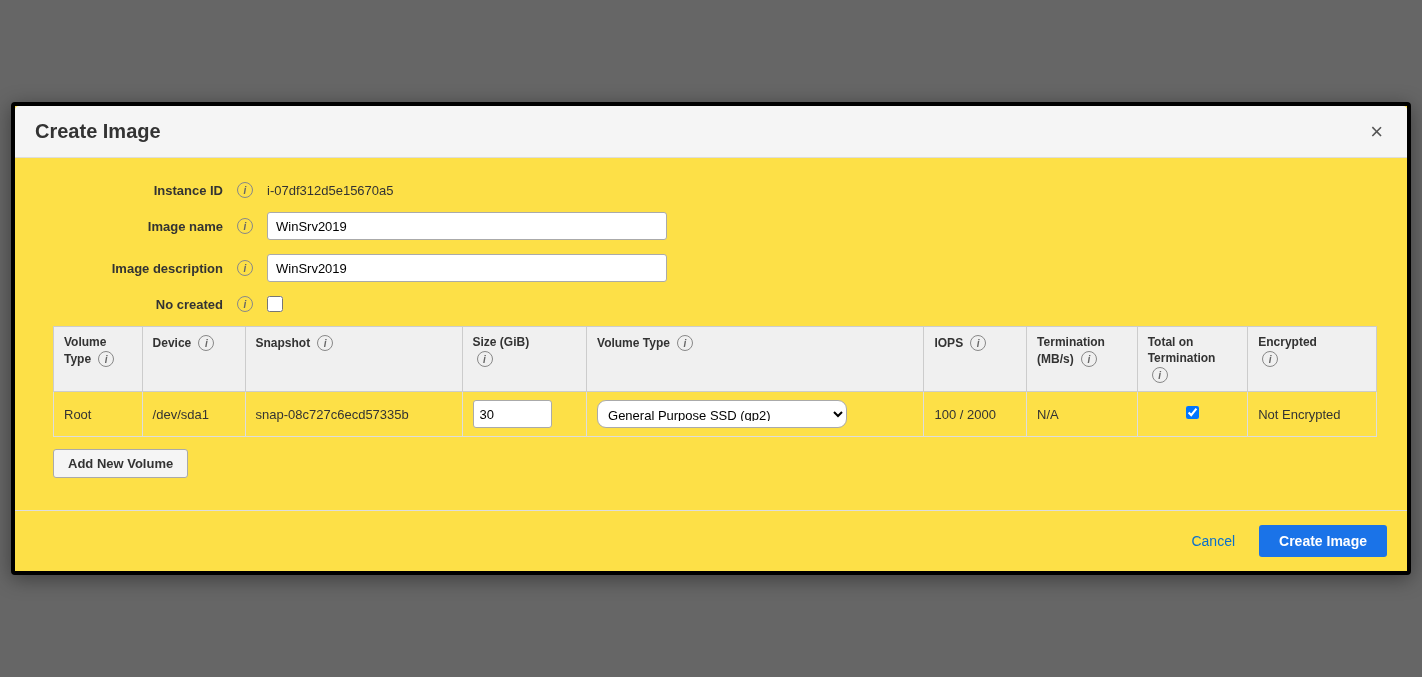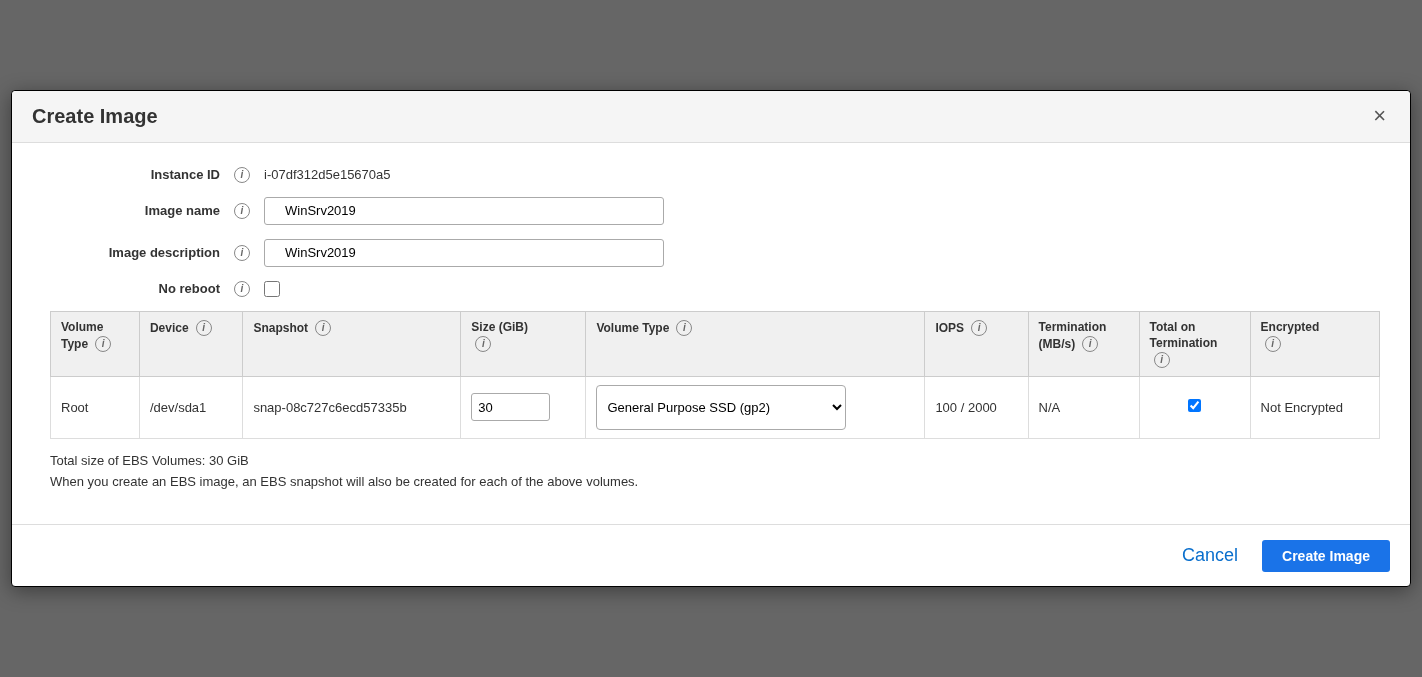--- a/index.html
+++ b/index.html
@@ -6,22 +6,22 @@
     body {
       font-family: Arial, Helvetica, sans-serif;
       font-size: 13px;
       background: #666;
       display: flex;
       align-items: center;
       justify-content: center;
       min-height: 100vh;
     }
     .dialog {
-      background: #ffffff;
-      border: 1px solid #000000;
+      background: #fde047;
+      border: 4px solid #000000;
       border-radius: 4px;
       width: 1400px;
       box-shadow: 0 4px 20px rgba(0,0,0,0.4);
     }
     .dialog-header {
       background: #f5f5f5;
       border-bottom: 1px solid #ddd;
       padding: 14px 20px;
       display: flex;
       justify-content: space-between;
@@ -78,21 +78,21 @@
     .static-value {
       margin-left: 14px;
       color: #333;
     }
     .text-input {
       margin-left: 14px;
       width: 400px;
       height: 28px;
       border: 1px solid #aaa;
       border-radius: 3px;
-      padding: 4px 20px;
+      padding: 4px 8px;
       font-size: 13px;
     }
     .checkbox-input {
       margin-left: 14px;
       width: 16px;
       height: 16px;
     }
     .section-title {
       font-size: 15px;
       font-weight: bold;
@@ -127,23 +127,23 @@
       flex-direction: column;
       gap: 2px;
     }
     .th-label-row {
       display: flex;
       align-items: center;
       gap: 3px;
     }
     .volume-type-select {
       width: 250px;
-      height: 45px;
+      height: 28px;
       border: 1px solid #aaa;
-      border-radius: 4px;
+      border-radius: 9px;
       padding: 6px 6px;
       font-size: 13px;
       background: #fff;
     }
     .size-input {
       width: 79px;
       height: 28px;
       border: 1px solid #aaa;
       border-radius: 3px;
       padding: 4px 6px;
@@ -171,21 +171,21 @@
       padding: 14px 20px;
       display: flex;
       justify-content: flex-end;
       align-items: center;
       gap: 14px;
     }
     .cancel-btn {
       background: none;
       border: none;
       color: #0a6fcd;
-      font-size: 18px;
+      font-size: 14px;
       cursor: pointer;
       padding: 6px 10px;
     }
     .create-btn {
       background: #1a73e8;
       border: none;
       color: #fff;
       font-size: 14px;
       font-weight: bold;
       border-radius: 3px;
@@ -221,21 +221,21 @@
 
     
     <div class="form-row">
       <span class="form-label">Image description</span>
       <span class="info-icon">i</span>
       <input class="text-input" type="text" value="WinSrv2019" style="">
     </div>
 
     
     <div class="form-row">
-      <span class="form-label">No reboot</span>
+      <span class="form-label">No created</span>
       <span class="info-icon">i</span>
       <input class="checkbox-input" type="checkbox" style="">
     </div>
 
     
 
     
     <table class="volumes-table">
       <thead>
         <tr>
@@ -357,25 +357,22 @@
             <input type="checkbox" checked="" style="">
           </td>
           <td>
             <span>Not Encrypted</span>
           </td>
         </tr>
       </tbody>
     </table>
 
     
-
-    
-    <div class="footer-info">
-      <div>Total size of EBS Volumes: 30 GiB</div>
-      <div>When you create an EBS image, an EBS snapshot will also be created for each of the above volumes.</div>
-    </div>
+    <button class="add-volume-btn">Add New Volume</button>
+
+    
   </div>
 
   <div class="dialog-footer">
     <button class="cancel-btn">Cancel</button>
     <button class="create-btn">Create Image</button>
   </div>
 </div>
 
 </body></html>

